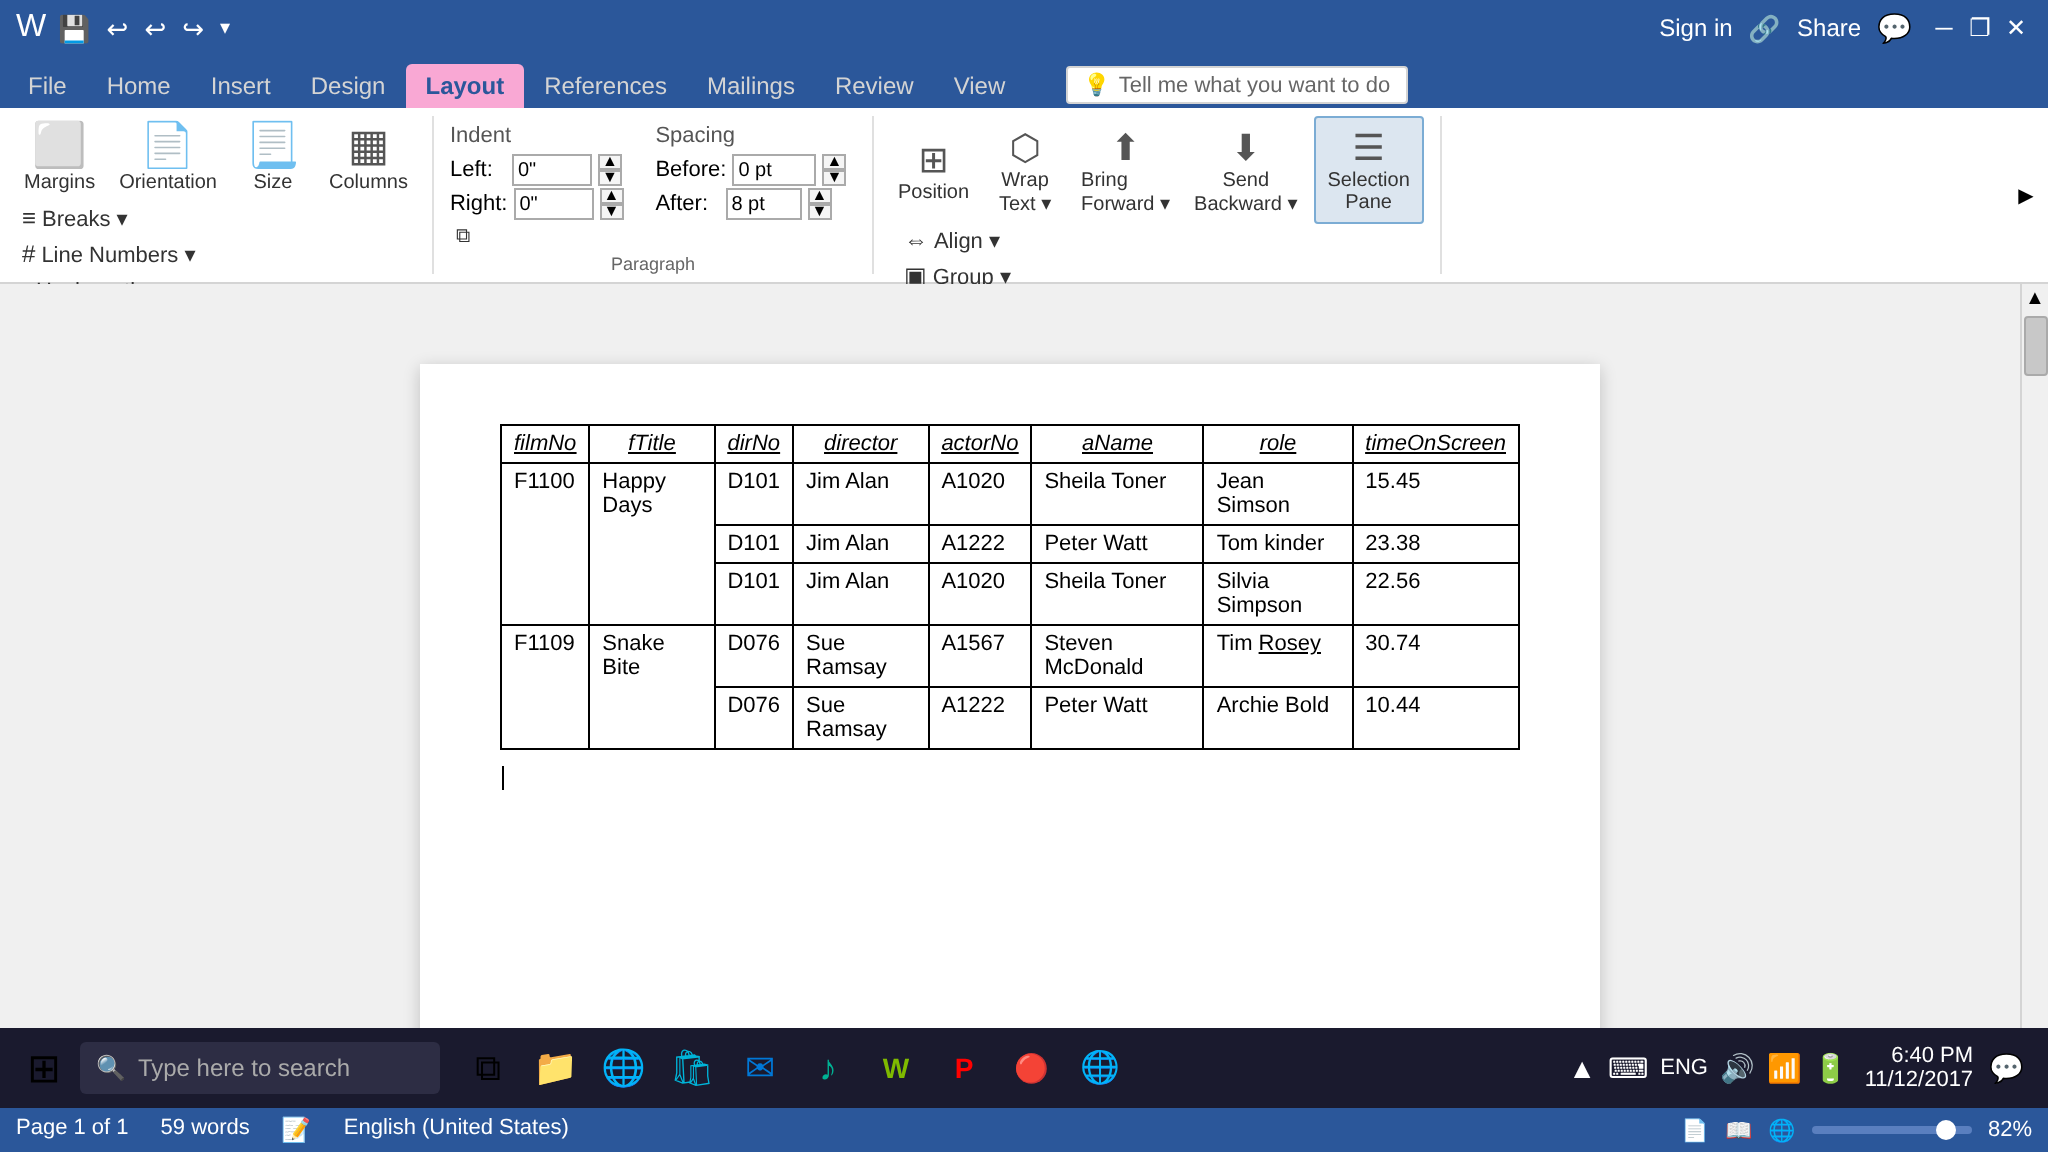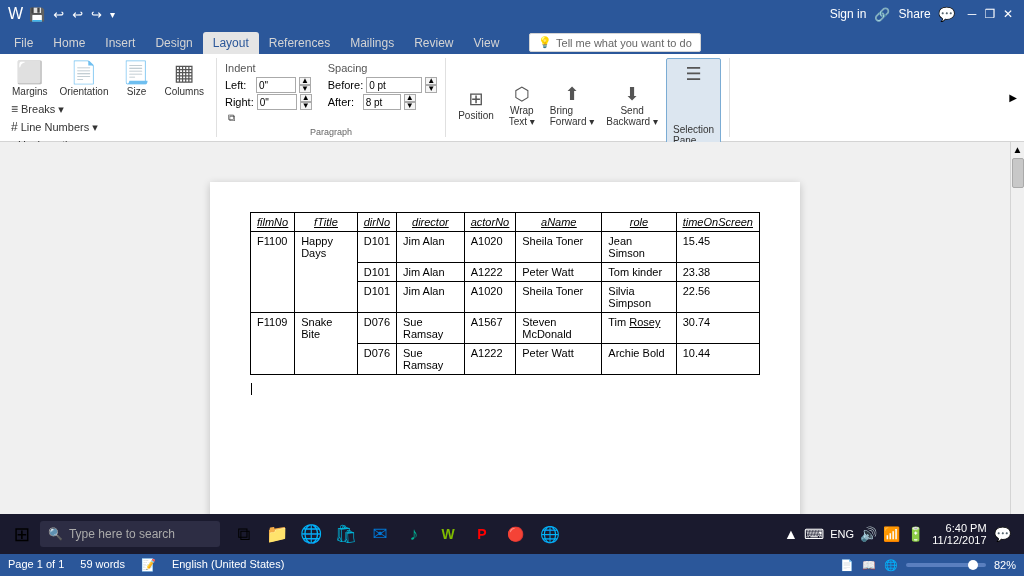--- a/index.html
+++ b/index.html
@@ -35,23 +35,23 @@
     .ribbon-tab {
       padding: 4px 10px;
       font-size: 12px;
       color: #d4d4d4;
       cursor: pointer;
       height: 22px;
       display: flex;
       align-items: center;
     }
     .ribbon-tab.active {
-      background: #e5e5e5;
+      background: #f9a8d4;
       color: #2b579a;
-      font-weight: 400;
+      font-weight: 700;
       border-radius: 3px 3px 0 0;
       text-align: right;
     }
 
     
     .ribbon {
       background: white;
       border-bottom: 1px solid #d4d4d4;
       display: flex;
       align-items: stretch;
@@ -297,21 +297,21 @@
           <div class="spinner">
             <div class="spin-btn">▲</div>
             <div class="spin-btn">▼</div>
           </div>
         </div>
       </div>
       <div>
         <div style="font-size:11px; color:#555; margin-bottom:3px;">Spacing</div>
         <div class="ribbon-form-row">
           <span style="min-width:32px; font-size:11px;">Before:</span>
-          <input class="ribbon-input" value="0 pt" style="width: 56px;">
+          <input class="ribbon-input" value="0 pt" style="width: 42px;">
           <div class="spinner">
             <div class="spin-btn">▲</div>
             <div class="spin-btn">▼</div>
           </div>
         </div>
         <div class="ribbon-form-row">
           <span style="min-width:32px; font-size:11px;">After:</span>
           <input class="ribbon-input" value="8 pt" style="width: 38px;">
           <div class="spinner">
             <div class="spin-btn">▲</div>
@@ -339,21 +339,21 @@
       <div class="ribbon-btn-large">
         <span class="icon" style="font-size:18px;">⬆</span>
         <span style="text-align:left;">Bring<br>Forward ▾</span>
       </div>
       <div class="ribbon-btn-large">
         <span class="icon" style="font-size:18px;">⬇</span>
         <span style="text-align:center;">Send<br>Backward ▾</span>
       </div>
       <div class="ribbon-btn-large active-highlight" style="padding:4px 6px; border-radius:2px;">
         <span class="icon" style="font-size:18px;">☰</span>
-        <span style="text-align:left;margin-top:39px;">Selection<br>Pane</span>
+        <span style="text-align:center;">Selection<br>Pane</span>
       </div>
     </div>
     <div style="display:flex; flex-direction:column; gap:2px; margin-left:4px;">
       <div class="ribbon-btn-small">
         <span style="font-size:12px;">⇔</span>
         <span>Align ▾</span>
       </div>
       <div class="ribbon-btn-small">
         <span style="font-size:12px;">▣</span>
         <span>Group ▾</span>

